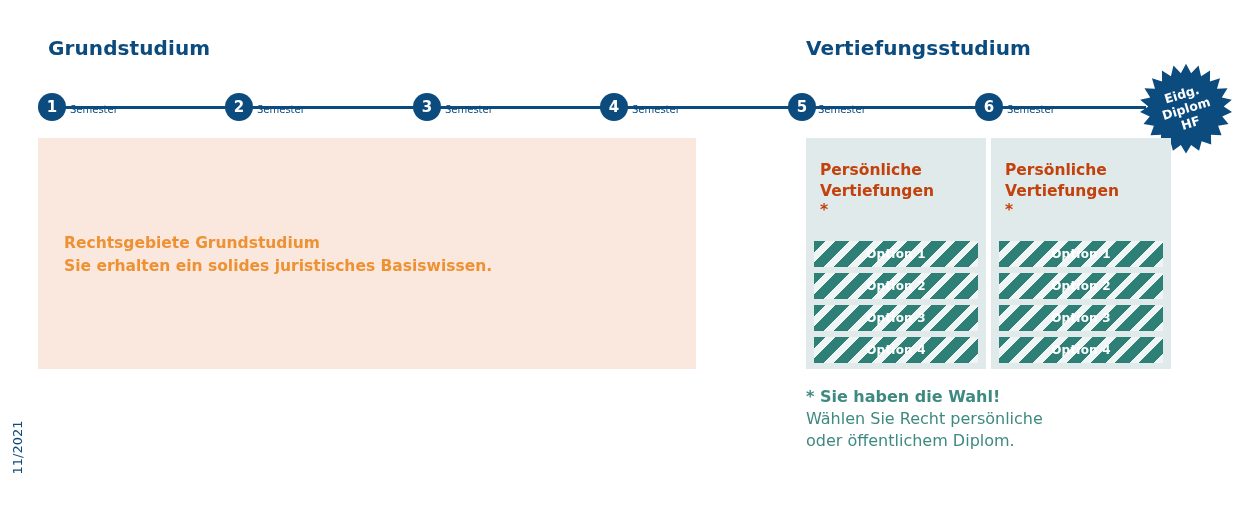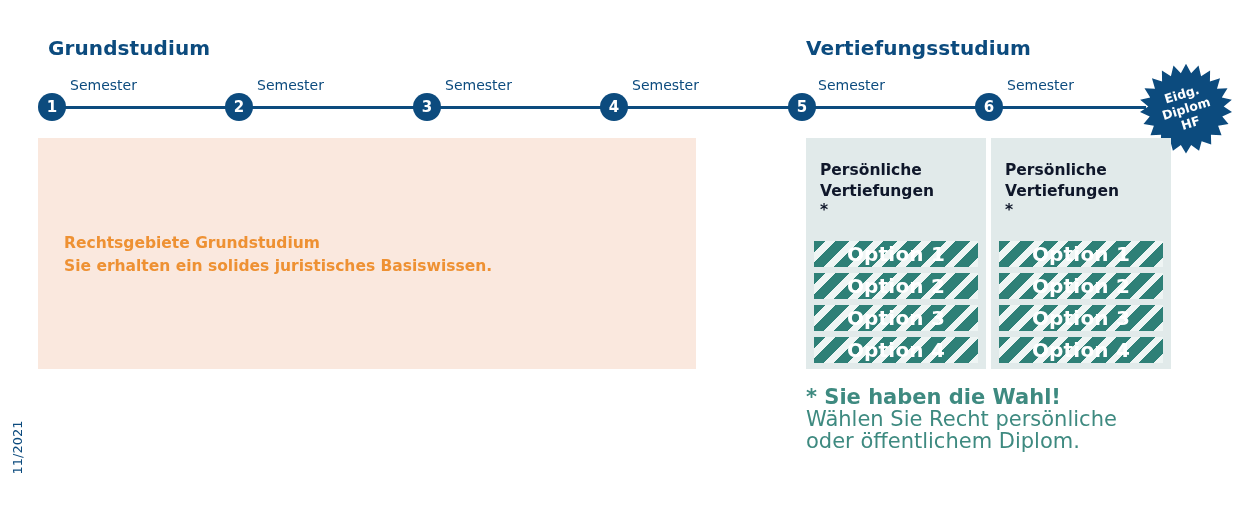--- a/index.html
+++ b/index.html
@@ -43,22 +43,22 @@
     background: #0C4B7E;
     color: #ffffff;
     font-size: 15px;
     font-weight: bold;
     line-height: 28px;
     text-align: center;
     top: 93px;
   }
   .node-label {
     position: absolute;
-    top: 77px;
-    font-size: 14px;
+    top: 104px;
+    font-size: 10px;
     color: #0C4B7E;
     white-space: nowrap;
   }
 
   
   #starburst {
     position: absolute;
     left: 1140px;
     top: 62px;
     width: 92px;
@@ -113,21 +113,21 @@
   }
   #vert-col-5 { left: 806px; }
   #vert-col-6 { left: 991px; }
 
   .vert-col-title {
     position: absolute;
     left: 14px;
     top: 22px;
     font-size: 15.5px;
     font-weight: bold;
-    color: #0f172a;
+    color: #c2410c;
     line-height: 21px;
     white-space: nowrap;
   }
   .vert-col-title .asterisk {
     display: block;
     font-size: 15.5px;
     line-height: 16px;
   }
 
   .options {
@@ -150,33 +150,33 @@
     );
     overflow: hidden;
   }
   .option-bar span {
     position: absolute;
     left: 0; right: 0;
     top: 0;
     line-height: 26px;
     text-align: center;
     color: #ffffff;
-    font-size: 20px;
+    font-size: 12px;
     font-weight: bold;
     letter-spacing: 0.2px;
   }
 
   
   #footnote {
     position: absolute;
     left: 806px;
     top: 386px;
     width: 350px;
     color: #3E8A80;
-    font-size: 21px;
+    font-size: 16px;
     line-height: 22px;
   }
   #footnote .fn-head { font-weight: bold; }
 
   
   #date-stamp {
     position: absolute;
     left: -18px;
     top: 440px;
     width: 70px;

